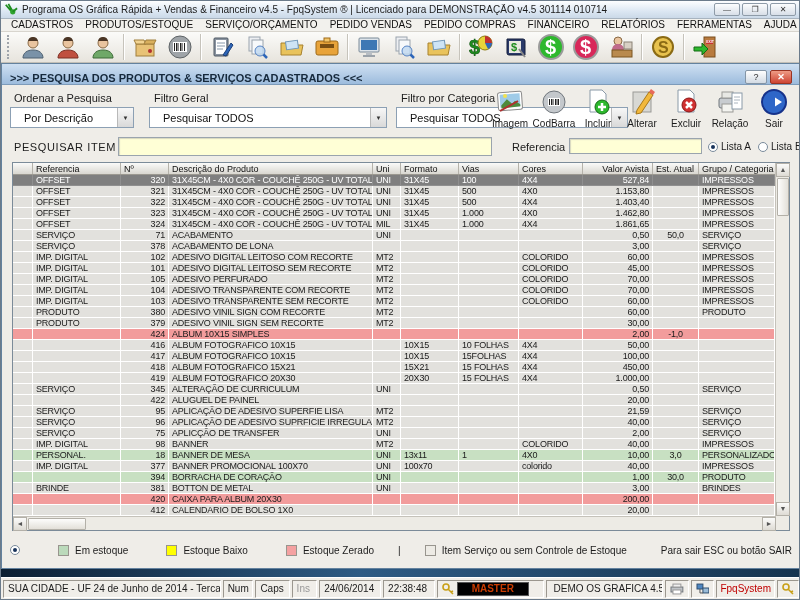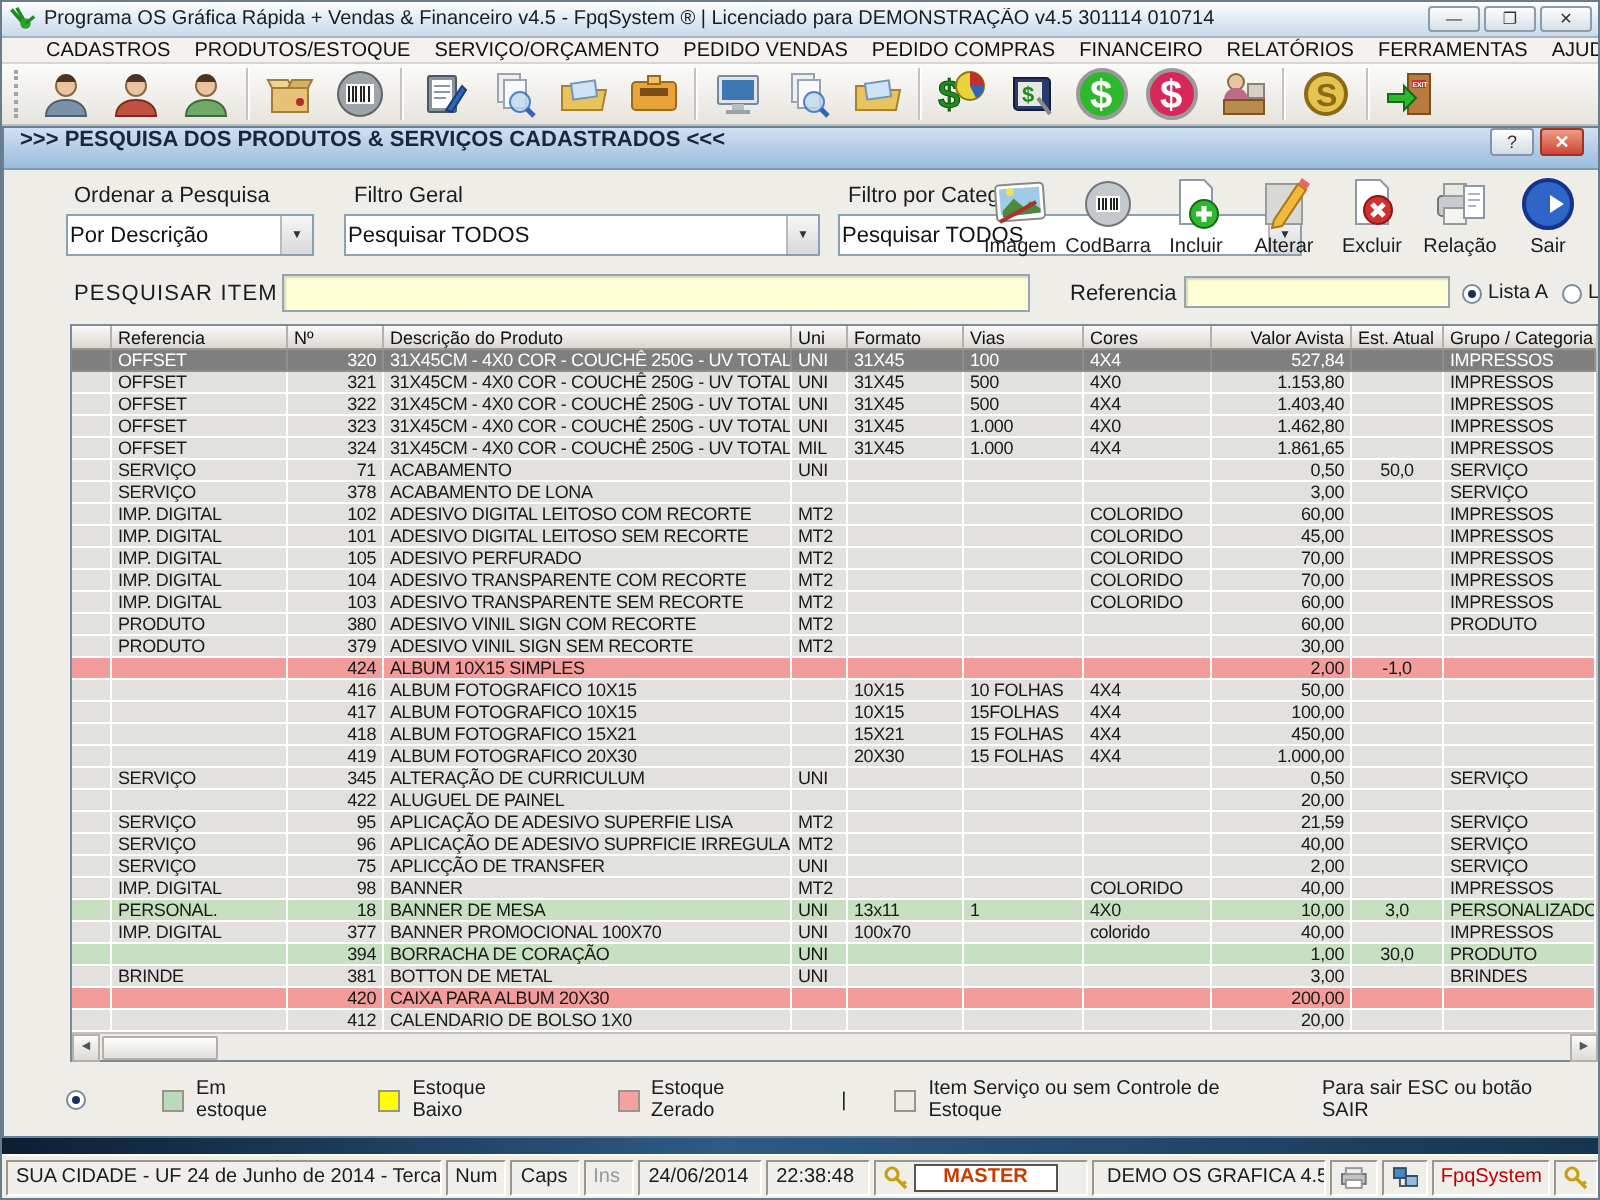--- a/index.html
+++ b/index.html
@@ -5,39 +5,39 @@
   * { margin:0; padding:0; box-sizing:border-box; font-family:"Liberation Sans", sans-serif; }
   body { background:#444; }
   .app { position:relative; width:800px; height:600px; background:#EFEDE8; overflow:hidden; border:1px solid #6B7B8B; }
 
   
   .titlebar { height:18px; display:flex; align-items:center; padding:0 3px; background:linear-gradient(#FDFEFF,#DCE7F3 60%,#CBD9E8); border-bottom:1px solid #A8B4C0; }
   .title-text { font-size:10px; color:#1c1c1c; margin-left:4px; flex:1; white-space:nowrap; overflow:hidden; }
   .winbtn { width:26px; height:13px; margin-left:2px; border:1px solid #8E9BA8; border-radius:2px; background:linear-gradient(#FCFDFE,#D8DFE8); font-size:8px; line-height:11px; text-align:center; color:#333; }
 
   
-  .menubar { height:13px; display:flex; align-items:center; background:#F2F1ED; border-bottom:1px solid #D8D5CE; padding-left:16px; }
+  .menubar { height:13px; display:flex; align-items:flex-start; background:#F2F1ED; border-bottom:1px solid #D8D5CE; padding-left:4px; }
   .menu-item { font-size:10px; color:#111; padding:0 6px; white-space:nowrap; }
 
   
   .toolbar { height:31px; display:flex; align-items:center; background:linear-gradient(#FBFBF9,#E7E4DD); border-bottom:1px solid #C2BFB7; padding:0 2px; }
   .grip { width:4px; height:24px; border-left:2px dotted #9FA4AA; margin:0 4px; }
   .tbicon { width:35px; height:28px; display:flex; align-items:center; justify-content:center; }
   .tbsep { width:1px; height:26px; background:#C6C3BB; box-shadow:1px 0 0 #fff; margin:0 3px; }
 
   
   .dialog { position:absolute; top:62px; left:0; width:800px; height:506px; border:1px solid #64829E; background:#EFEDE8; }
-  .dlg-title { height:21px; display:flex; align-items:flex-start; padding:0 8px; background:linear-gradient(#CFE0F2,#9DBCDD); border-bottom:1px solid #7D9BBA; }
+  .dlg-title { height:21px; display:flex; align-items:flex-end; padding:0 8px; background:linear-gradient(#CFE0F2,#9DBCDD); border-bottom:1px solid #7D9BBA; }
   .dlg-title-text { flex:1; font-size:11px; font-weight:bold; color:#16293C; }
   .dlg-btn { width:22px; height:14px; margin-left:3px; border:1px solid #8495A6; border-radius:2px; background:linear-gradient(#FEFEFE,#D3DBE4); font-size:9px; line-height:12px; text-align:center; color:#333; }
   .dlg-btn.close { background:linear-gradient(#EE9B85,#CE4433); border-color:#993322; color:#fff; font-weight:bold; }
-  .dlg-body { position:relative; height:483px;margin-left:23px; }
+  .dlg-body { position:relative; height:483px; }
 
   .flabel { position:absolute; font-size:11px; color:#1c1c1c; white-space:nowrap; }
-  .combo { position:absolute; height:21px; background:#fff; border:1px solid #8CA0B4; display:flex; align-items:center; padding-left:1px; font-size:11px; color:#111; }
+  .combo { position:absolute; height:21px; background:#fff; border:1px solid #8CA0B4; display:flex; align-items:center; padding-left:13px; font-size:11px; color:#111; }
   .combo .arrow { margin-left:auto; width:16px; height:100%; border-left:1px solid #B9B9B9; background:linear-gradient(#F7F7F7,#D9D9D9); display:flex; align-items:center; justify-content:center; font-size:6px; color:#333; }
 
   .actions { position:absolute; top:2px; right:4px; display:flex; }
   .action { width:44px; display:flex; flex-direction:column; align-items:center; }
   .action .aicon { width:30px; height:30px; display:flex; align-items:center; justify-content:center; }
   .action .alabel { font-size:10px; color:#1c1c1c; margin-top:1px; white-space:nowrap; }
 
   .yellow-input { position:absolute; background:#FFFFD6; border:1px solid #9AA4AE; box-shadow:inset 1px 1px 1px #d8d8c0; font-size:11px; padding:0 3px; }
   .radios { position:absolute; display:flex; gap:7px; align-items:center; }
   .radio { display:flex; align-items:center; gap:3px; font-size:10px; color:#1c1c1c; white-space:nowrap; }
@@ -67,21 +67,21 @@
   
   .legend { position:absolute; left:8px; right:8px; top:457px; height:16px; display:flex; align-items:center; font-size:10px; color:#1c1c1c; gap:6px; }
   .swatch { width:11px; height:11px; border:1px solid #98958E; flex:none; }
   .leg-gap { width:26px; } .leg-gap-s { width:12px; }
 
   
   .mdistrip { position:absolute; left:0; top:568px; width:800px; height:10px; background:linear-gradient(90deg,#0C1F33,#2E5B84 45%,#16344F); }
   .statusbar { position:absolute; left:0; bottom:0; width:800px; height:22px; background:#F0EEE9; border-top:1px solid #fff; display:flex; align-items:center; padding:0 2px; gap:2px; }
   .seg { height:18px; border:1px solid; border-color:#9B978F #FFFFFF #FFFFFF #9B978F; display:flex; align-items:center; padding:0 4px; font-size:10px; color:#1c1c1c; white-space:nowrap; overflow:hidden; }
   .seg.gray { color:#999; }
-  .master-box { background:#ffffff; border:1px solid #555; color:#C93C00; font-weight:bold; font-size:10px; padding:0 14px; height:14px; line-height:12px; margin-left:3px; }
+  .master-box { background:#000000; border:1px solid #555; color:#C93C00; font-weight:bold; font-size:10px; padding:0 14px; height:14px; line-height:12px; margin-left:3px; }
   .brand { color:#C00000; }
 </style>
 </head>
 <body>
 
 <div class="app">
 
   <div class="titlebar">
     <svg width="14" height="14" viewBox="0 0 16 16">
         <path d="M2 2 L8 9 M5 1 L9 8" stroke="#1E8C1E" stroke-width="2" fill="none"></path>

